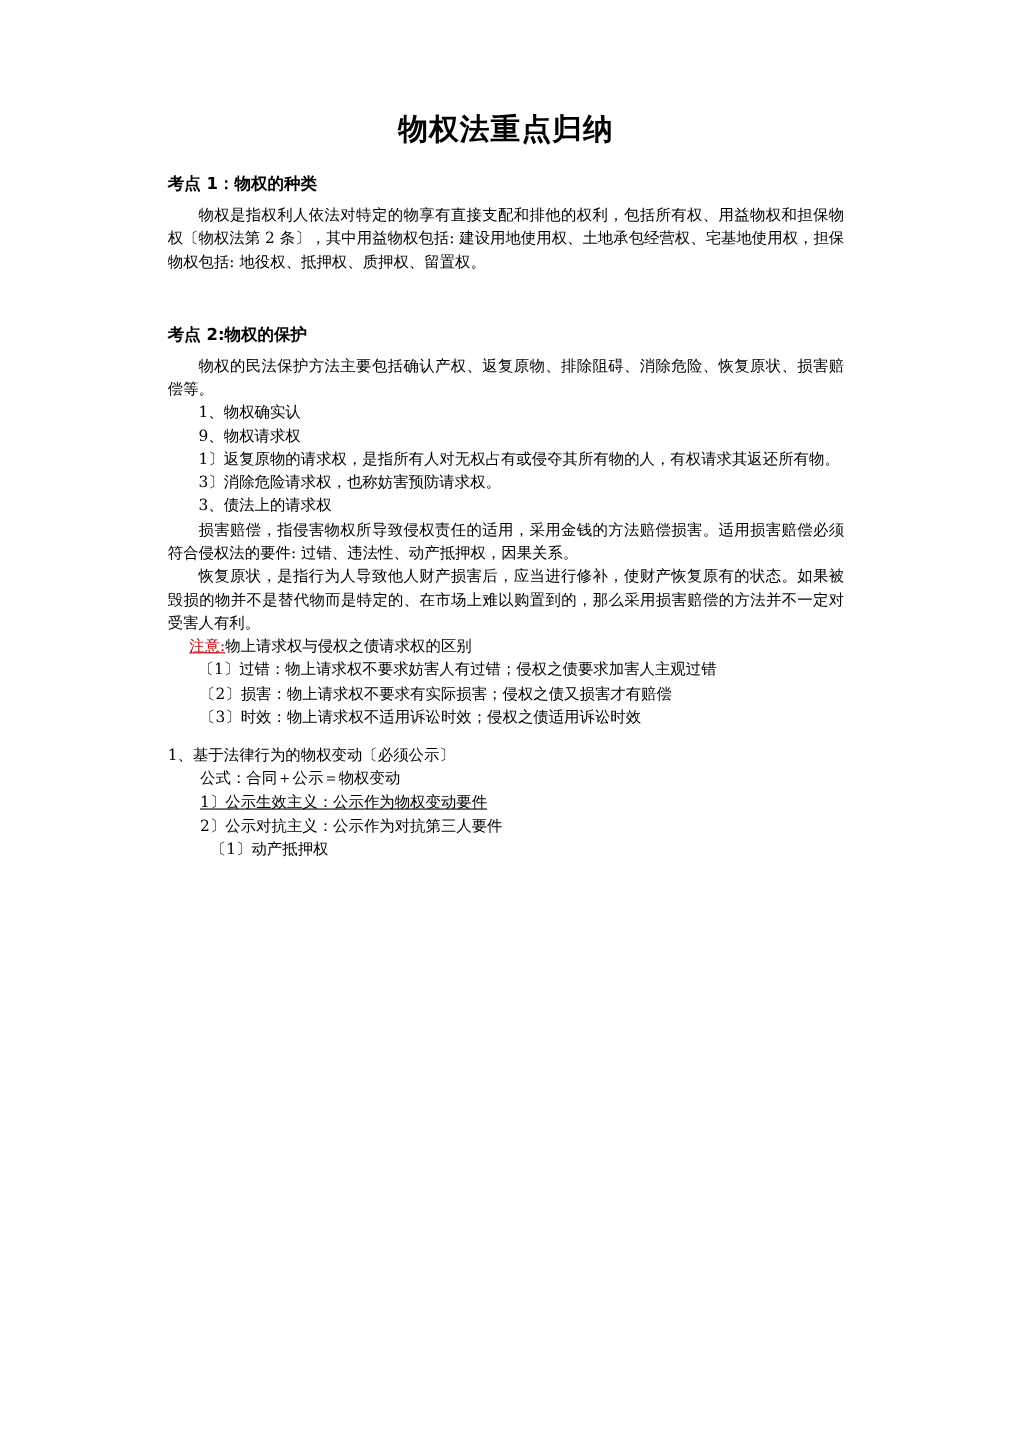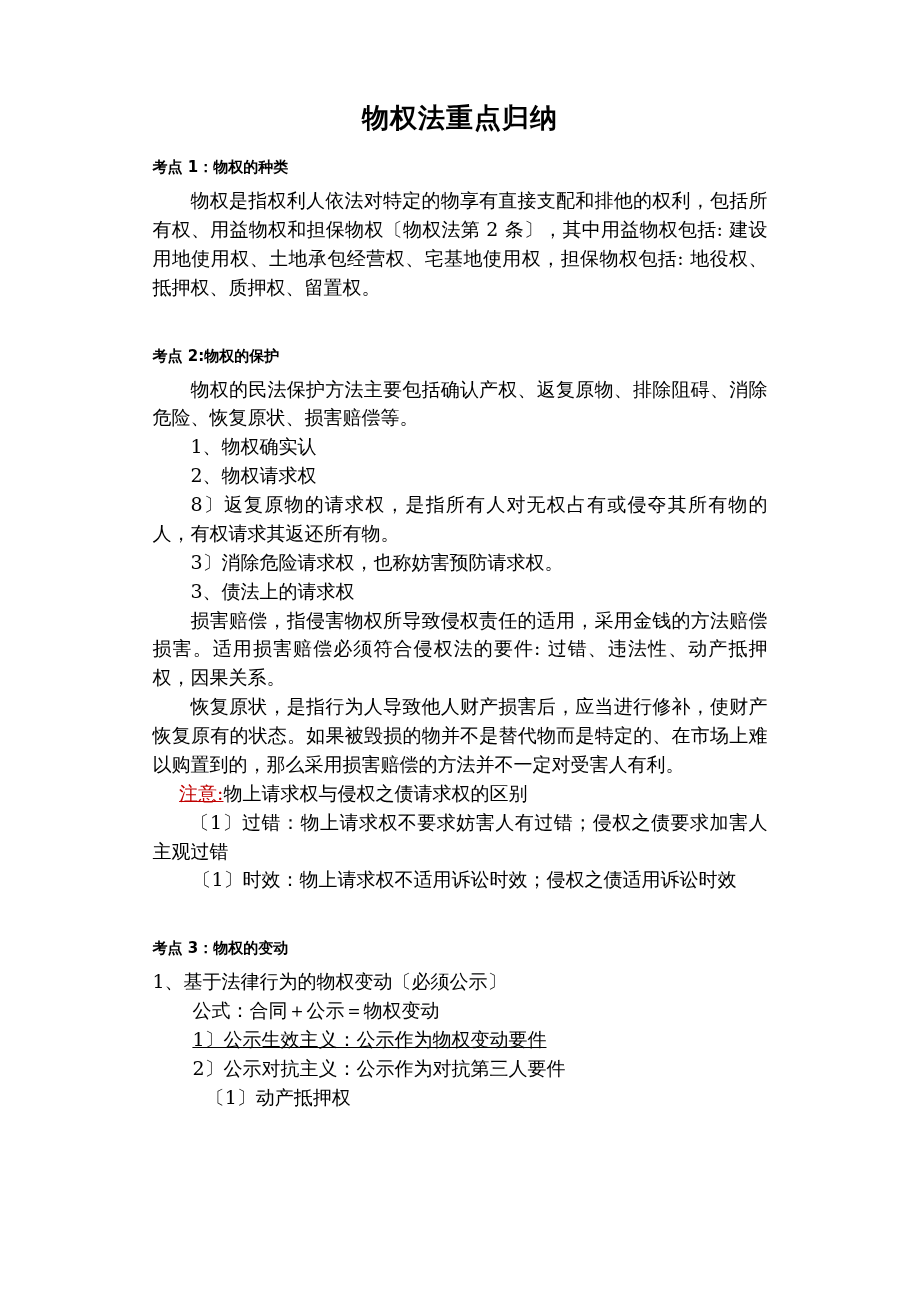--- a/index.html
+++ b/index.html
@@ -35,21 +35,21 @@
     font-size: 15px;
     font-weight: bold;
     margin: 0 0 8px 0;
     line-height: 1.4;
   }
   .heading.spaced {
     margin-top: 30px;
   }
   .para {
     font-family: "DejaVu Serif", "Liberation Serif", serif;
-    font-size: 19px;
+    font-size: 14px;
     line-height: 1.52;
     margin: 0;
     text-align: justify;
     text-justify: inter-ideograph;
   }
   .indent-2 { text-indent: 2em; }
   .indent-0 { text-indent: 0; }
   .pad-1 { padding-left: 1.4em; }
   .pad-2 { padding-left: 2.1em; }
   .pad-3 { padding-left: 2.8em; }
@@ -69,34 +69,34 @@
   <h1 class="doc-title">物权法重点归纳</h1>
 
   <h2 class="heading">考点 1：物权的种类</h2>
   <p class="para indent-2">物权是指权利人依法对特定的物享有直接支配和排他的权利，包括所有权、用益物权和担保物权〔物权法第 2 条〕，其中用益物权包括:    建设用地使用权、土地承包经营权、宅基地使用权，担保物权包括: 地役权、抵押权、质押权、留置权。</p>
 
   <div class="block-gap"></div>
 
   <h2 class="heading spaced">考点 2:物权的保护</h2>
   <p class="para indent-2">物权的民法保护方法主要包括确认产权、返复原物、排除阻碍、消除危险、恢复原状、损害赔偿等。</p>
   <p class="para indent-2">1、物权确实认</p>
-  <p class="para indent-2">2、物权请求权</p>
-  <p class="para indent-2">8〕返复原物的请求权，是指所有人对无权占有或侵夺其所有物的人，有权请求其返还所有物。</p>
+  <p class="para indent-2">9、物权请求权</p>
+  <p class="para indent-2">1〕返复原物的请求权，是指所有人对无权占有或侵夺其所有物的人，有权请求其返还所有物。</p>
   <p class="para indent-2">3〕消除危险请求权，也称妨害预防请求权。</p>
   <p class="para indent-2">3、债法上的请求权</p>
   <p class="para indent-2">损害赔偿，指侵害物权所导致侵权责任的适用，采用金钱的方法赔偿损害。适用损害赔偿必须符合侵权法的要件: 过错、违法性、动产抵押权，因果关系。</p>
   <p class="para indent-2">恢复原状，是指行为人导致他人财产损害后，应当进行修补，使财产恢复原有的状态。如果被毁损的物并不是替代物而是特定的、在市场上难以购置到的，那么采用损害赔偿的方法并不一定对受害人有利。</p>
 
   <p class="para pad-1"><span class="note-label">注意:</span><span>物上请求权与侵权之债请求权的区别</span></p>
 
   <p class="para indent-2">〔1〕过错：物上请求权不要求妨害人有过错；侵权之债要求加害人主观过错</p>
-  <p class="para pad-2">〔1〕时效：物上请求权不适用诉讼时效；侵权之债适用诉讼时效</p>
+  <p class="para pad-2">〔2〕损害：物上请求权不要求有实际损害；侵权之债又损害才有赔偿</p>
+  <p class="para pad-2">〔3〕时效：物上请求权不适用诉讼时效；侵权之债适用诉讼时效</p>
 
   <div class="block-gap"></div>
 
-  <h2 class="heading spaced">考点 3：物权的变动</h2>
   <p class="para indent-0">1、基于法律行为的物权变动〔必须公示〕</p>
   <p class="para pad-2">公式：合同＋公示＝物权变动</p>
   <p class="para pad-2"><span class="underline">1〕公示生效主义：公示作为物权变动要件</span></p>
   <p class="para pad-2">2〕公示对抗主义：公示作为对抗第三人要件</p>
   <p class="para pad-3">〔1〕动产抵押权</p>
 
 </div>
 
 </body></html>

